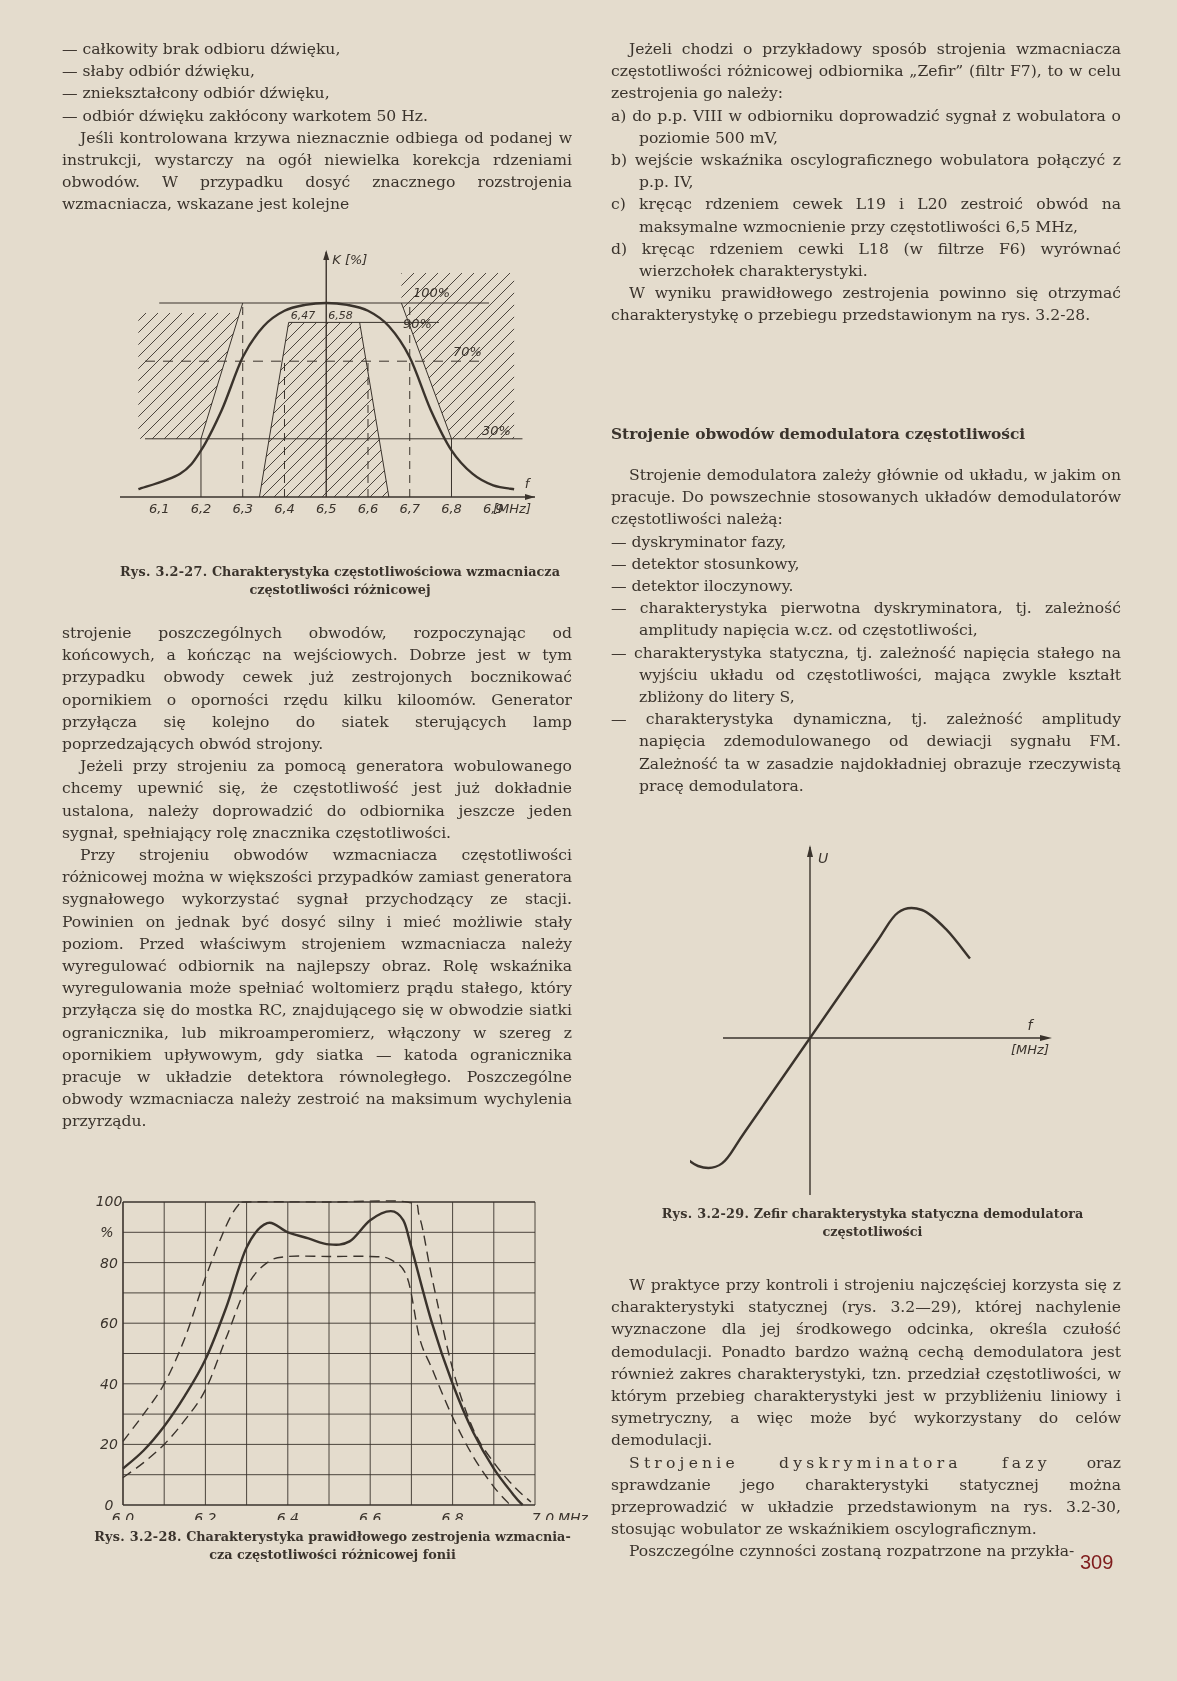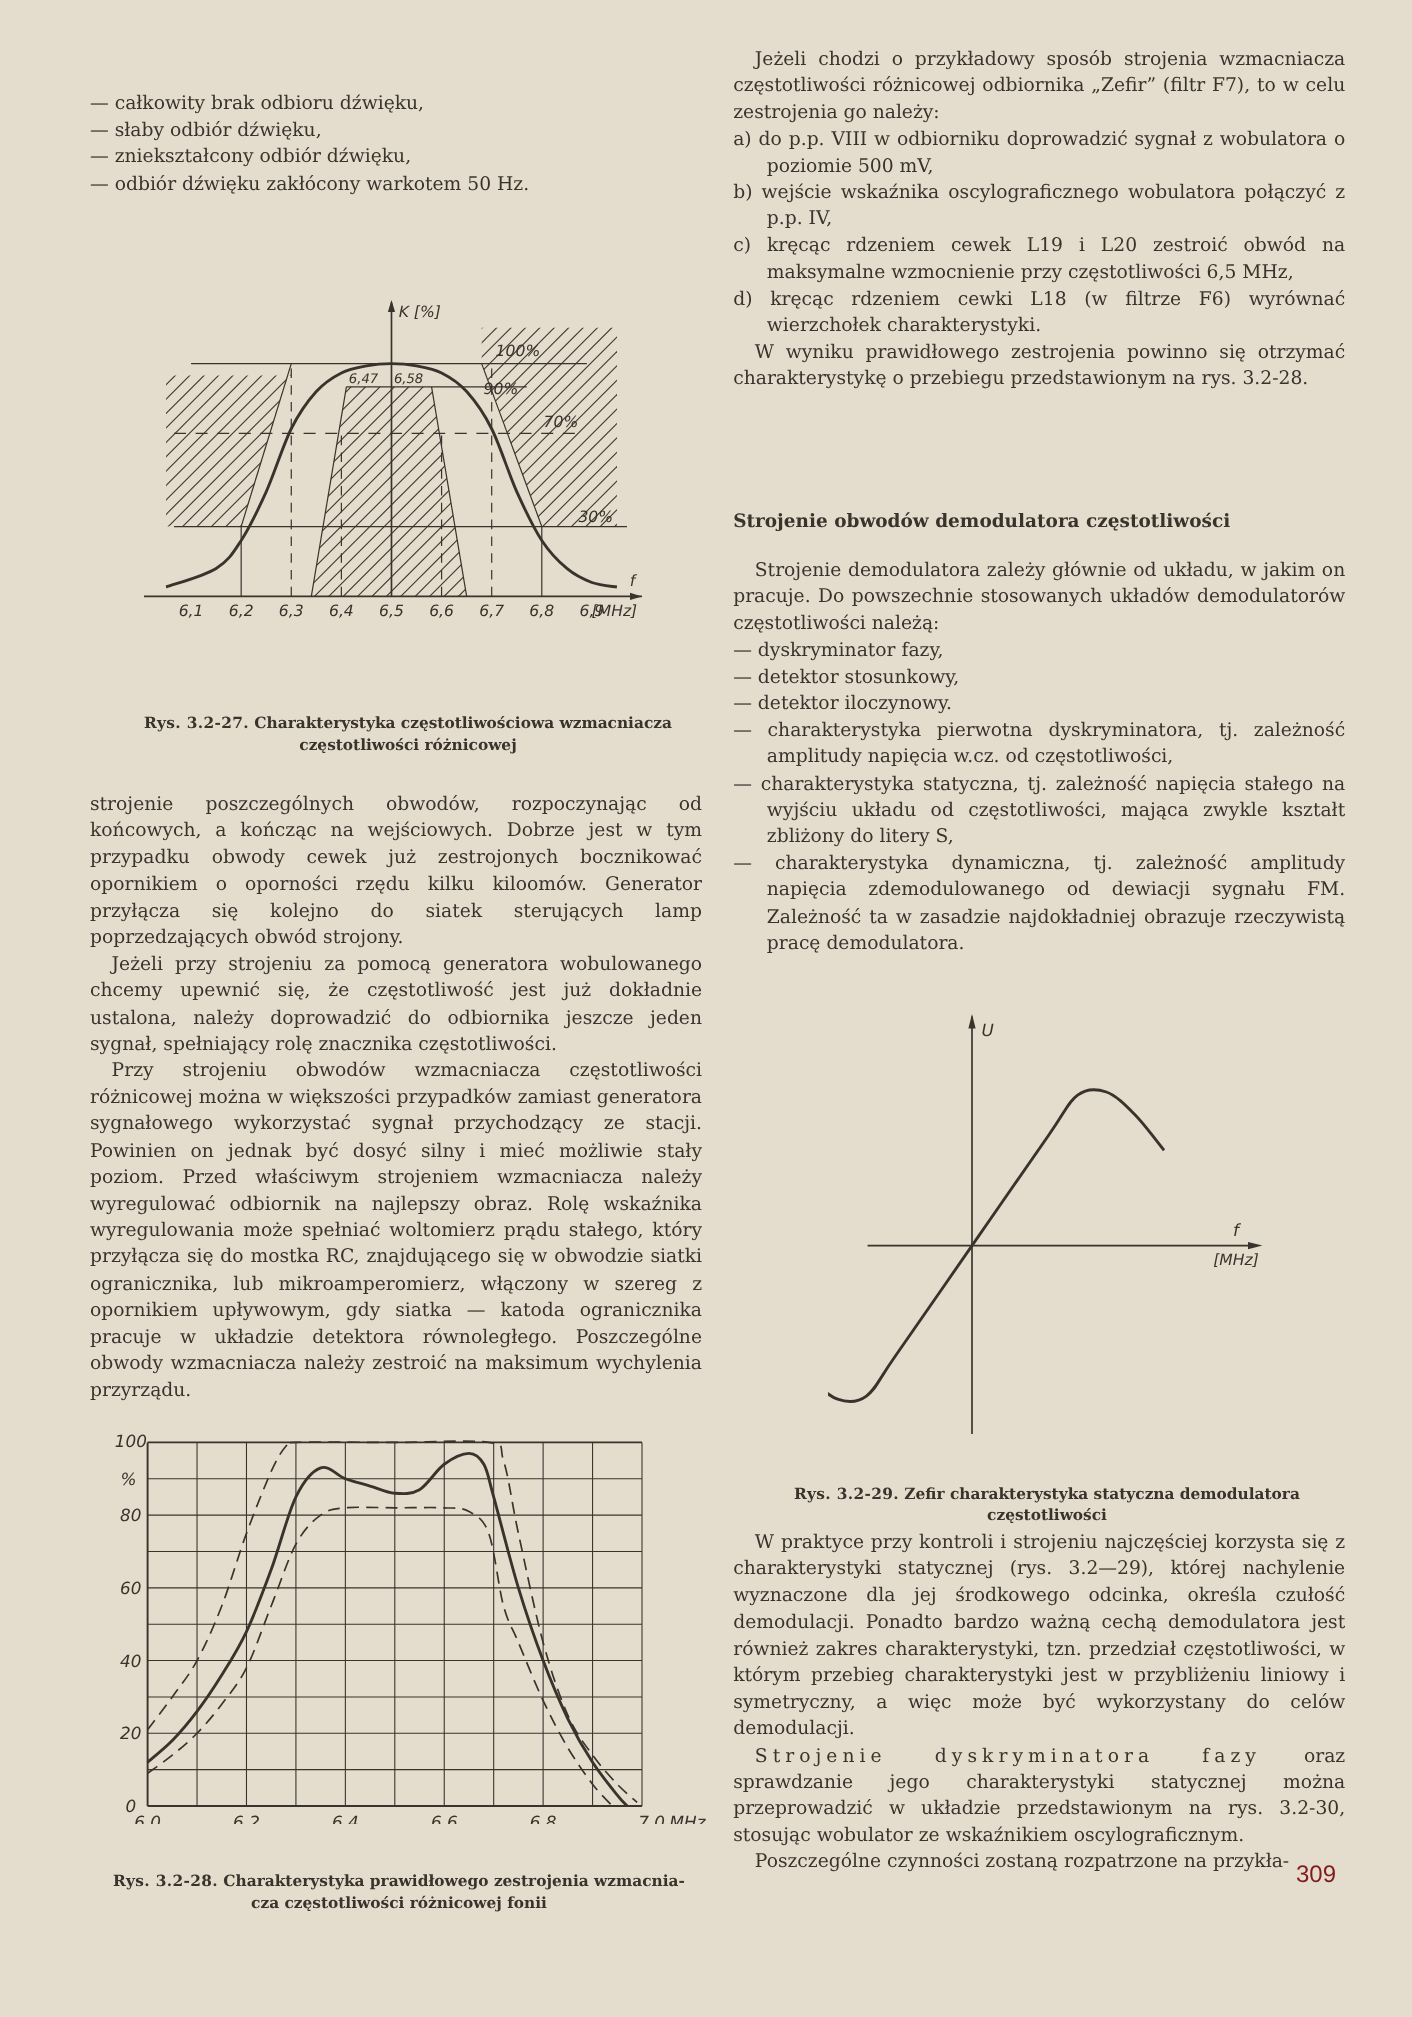--- a/index.html
+++ b/index.html
@@ -4,40 +4,41 @@
 <style>
   html, body { margin:0; padding:0; }
   body {
     width:1177px; height:1681px; position:relative; overflow:hidden;
     background:#e4dccd;
     font-family:"DejaVu Serif", serif;
     color:#3a332c;
   }
   .col { position:absolute; font-size:15.6px; line-height:22.2px; text-align:justify; }
   .col p { margin:0; }
-  .left { left:75px; width:510px;margin-top:37px; }
+  .left { left:62px; width:510px; }
   .right { left:611px; width:510px; }
   .ind { text-indent:18px; }
   .dash { padding-left:28px; text-indent:-28px; }
   .hang { padding-left:28px; text-indent:-28px; }
   .heading { font-weight:bold; font-size:15.4px;margin-top:20px; }
-  .caption { position:absolute; font-weight:bold; font-size:12.8px; line-height:18px; text-align:center; color:#3a332c;margin-top:32px; }
+  .caption { position:absolute; font-weight:bold; font-size:12.8px; line-height:18px; text-align:center; color:#3a332c; }
   .caption .lbl { letter-spacing:0.3px; }
   .spaced { letter-spacing:4.2px; }
   .pagenum { position:absolute; left:1080px; top:1551px; font-family:"Liberation Sans", sans-serif; font-size:20px; color:#7f1d1d; }
   svg text { font-family:"DejaVu Sans", sans-serif; font-style:italic; fill:#3a332c; }
 </style>
 </head>
 <body>
 
 <div class="col left" style="top:38px;">
   <p>— całkowity brak odbioru dźwięku,</p>
   <p>— słaby odbiór dźwięku,</p>
   <p>— zniekształcony odbiór dźwięku,</p>
   <p>— odbiór dźwięku zakłócony warkotem 50 Hz.</p>
+  <p class="ind">Jeśli kontrolowana krzywa nieznacznie odbiega od podanej w instrukcji, wystarczy na ogół niewielka korekcja rdzeniami obwodów. W przypadku dosyć znacznego rozstrojenia wzmacniacza, wskazane jest kolejne</p>
 </div>
 
 <svg id="fig27" style="position:absolute;left:120px;top:250px;" width="440" height="300">
     <g stroke="#3a332c" stroke-width="0.9" opacity="0.8"></g>
     <defs>
       <clipPath id="c27l">
         <polygon points="18.35051546391735,188.8 80.97938144329895,188.8 122.73195876288645,53 122.73195876288645,63 18.35051546391735,63"></polygon>
       </clipPath>
       <clipPath id="c27r">
         <polygon points="281.39175257731944,53 331.4948453608246,188.8 394.1237113402063,188.8 394.1237113402063,23 281.39175257731944,23"></polygon>

